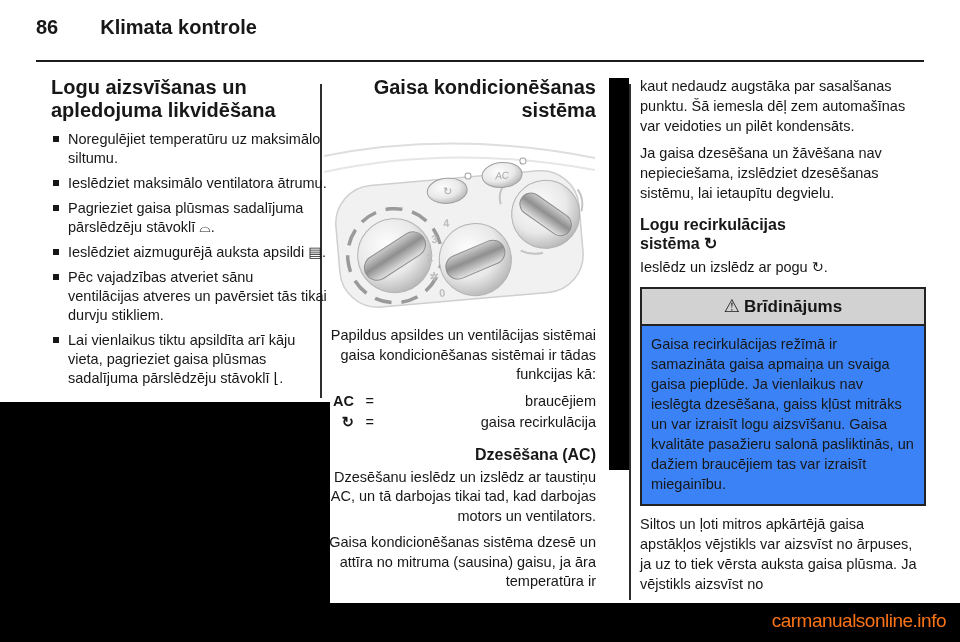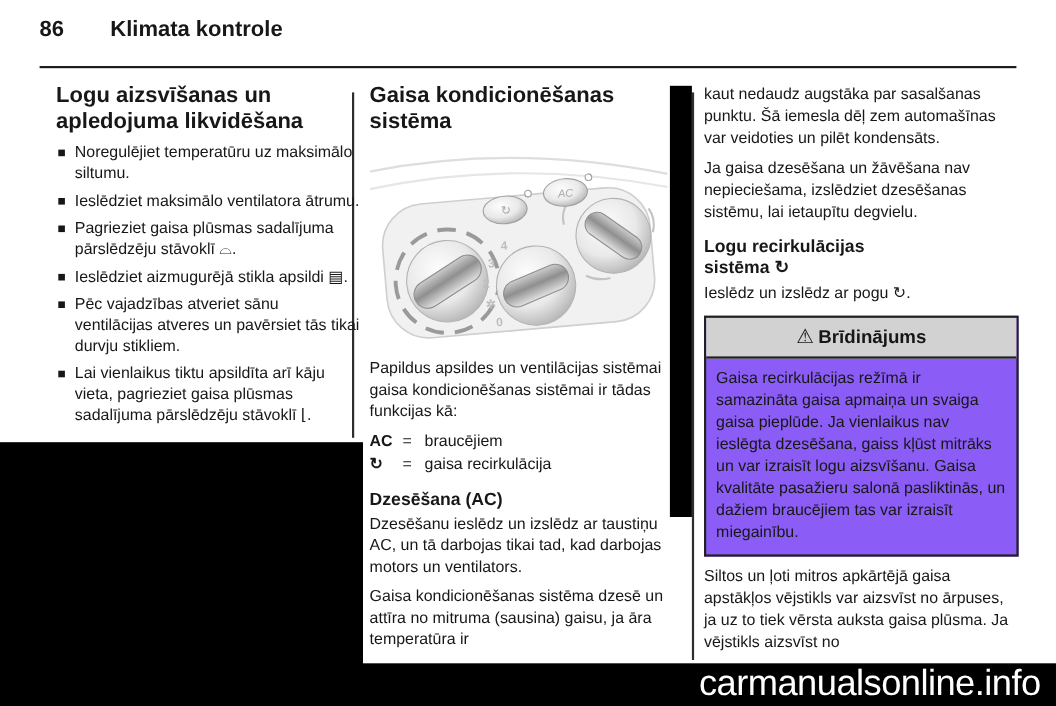--- a/index.html
+++ b/index.html
@@ -15,52 +15,52 @@
   #divider1{left:320px;top:84px;height:314px;}
   #divider2{left:629px;top:84px;height:516px;}
 
   .hdr{position:absolute;left:36px;top:16px;z-index:4;display:flex;gap:42px;align-items:baseline;}
   .hdr .num{font-size:20px;font-weight:bold;}
   .hdr .chapter{font-size:20px;font-weight:bold;}
   .hrule{position:absolute;left:36px;top:60px;width:888px;height:2px;background:#1c1c1c;z-index:4;}
 
   .col{position:absolute;top:76px;z-index:4;font-size:14.5px;line-height:19.5px;}
   #col-left{left:51px;width:276px;}
-  #col-mid{left:336px;width:272px;}
+  #col-mid{left:324px;width:272px;text-align:right;}
   #col-right{left:640px;width:286px;font-size:14.5px;line-height:20px;}
 
   h2.colhead{margin:0 0 8px 0;font-size:20px;line-height:23px;font-weight:bold;}
   h3.subhead{margin:12px 0 4px 0;font-size:16px;line-height:19px;font-weight:bold;}
 
   .bullet{display:flex;margin:0 0 6px 0;}
   .bullet .sq{flex:0 0 auto;width:6px;height:6px;background:#171717;margin:6px 9px 0 2px;}
   .bullet .btxt{flex:1 1 auto;line-height:19px;}
 
   .para{margin:0 0 7px 0;}
 
   .legend-row{display:flex;margin:0 0 2px 0;}
   .legend-sym{flex:0 0 30px;font-weight:bold;}
   .legend-eq{flex:0 0 20px;}
   .legend-desc{flex:1 1 auto;}
 
   figure.panel{margin:4px 0 6px 0;width:271px;height:190px;}
 
-  .warnbox{border:2px solid #222;margin:10px 0 8px 0;background:#8b5cf6;}
+  .warnbox{border:2px solid #222;margin:10px 0 8px 0;background:#3b82f6;}
   .warnbox .warnhead{
     background:#d2d2d2;border-bottom:2px solid #222;text-align:center;
     font-size:17px;line-height:20px;font-weight:bold;padding:7px 4px;
   }
   .warnbox .warnhead .wicon{font-weight:normal;font-size:18px;margin-right:4px;}
   .warnbox .warnbody{padding:8px 9px 10px 9px;}
 
   #right-subhead{width:190px;}
 
   .watermark{
     position:absolute;right:14px;top:604px;z-index:5;
-    font-size:33px;line-height:34px;color:#ffffff;letter-spacing:-0.5px;
+    font-size:19px;line-height:34px;color:#f97316;letter-spacing:-0.5px;
   }
   svg text{font-family:"Liberation Sans", sans-serif;}
 </style>
 </head>
 <body>
 
 <div class="page-white"></div>
 <div class="black-lowerleft"></div>
 <div class="black-gap-band"></div>
 <div class="divider" id="divider1"></div>
@@ -81,21 +81,21 @@
   <div class="bullet">
     <span class="sq"></span>
     <span class="btxt">Ieslēdziet maksimālo ventilatora ātrumu.</span>
   </div>
   <div class="bullet">
     <span class="sq"></span>
     <span class="btxt">Pagrieziet gaisa plūsmas sadalījuma pārslēdzēju stāvoklī ⌓.</span>
   </div>
   <div class="bullet">
     <span class="sq"></span>
-    <span class="btxt">Ieslēdziet aizmugurējā stikla apsildi ▤.</span>
+    <span class="btxt">Ieslēdziet aizmugurējā auksta apsildi ▤.</span>
   </div>
   <div class="bullet">
     <span class="sq"></span>
     <span class="btxt">Pēc vajadzības atveriet sānu ventilācijas atveres un pavērsiet tās tikai durvju stikliem.</span>
   </div>
   <div class="bullet">
     <span class="sq"></span>
     <span class="btxt">Lai vienlaikus tiktu apsildīta arī kāju vieta, pagrieziet gaisa plūsmas sadalījuma pārslēdzēju stāvoklī ⌊.</span>
   </div>
 </div>

